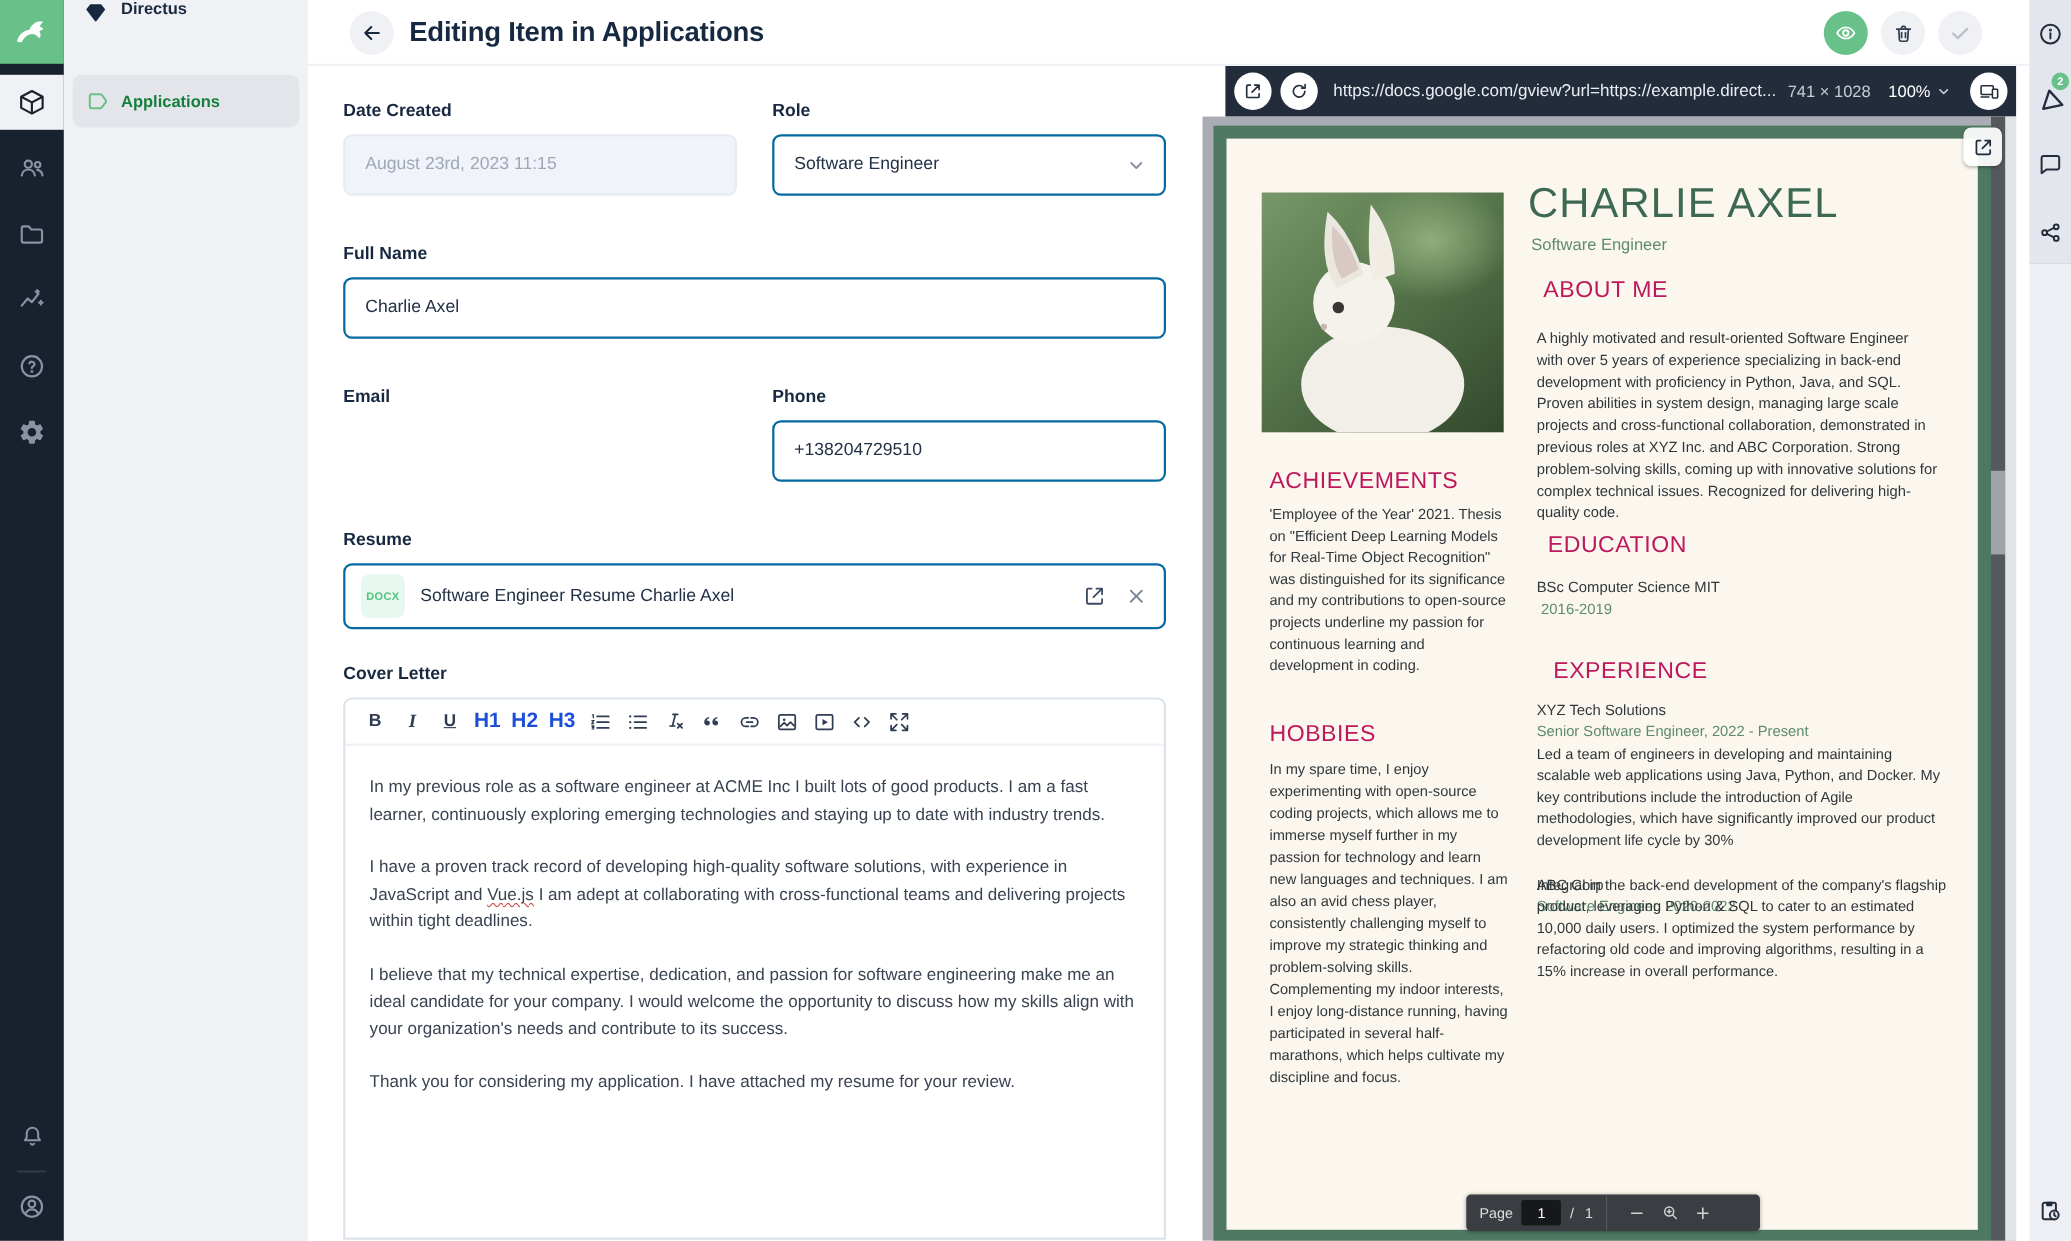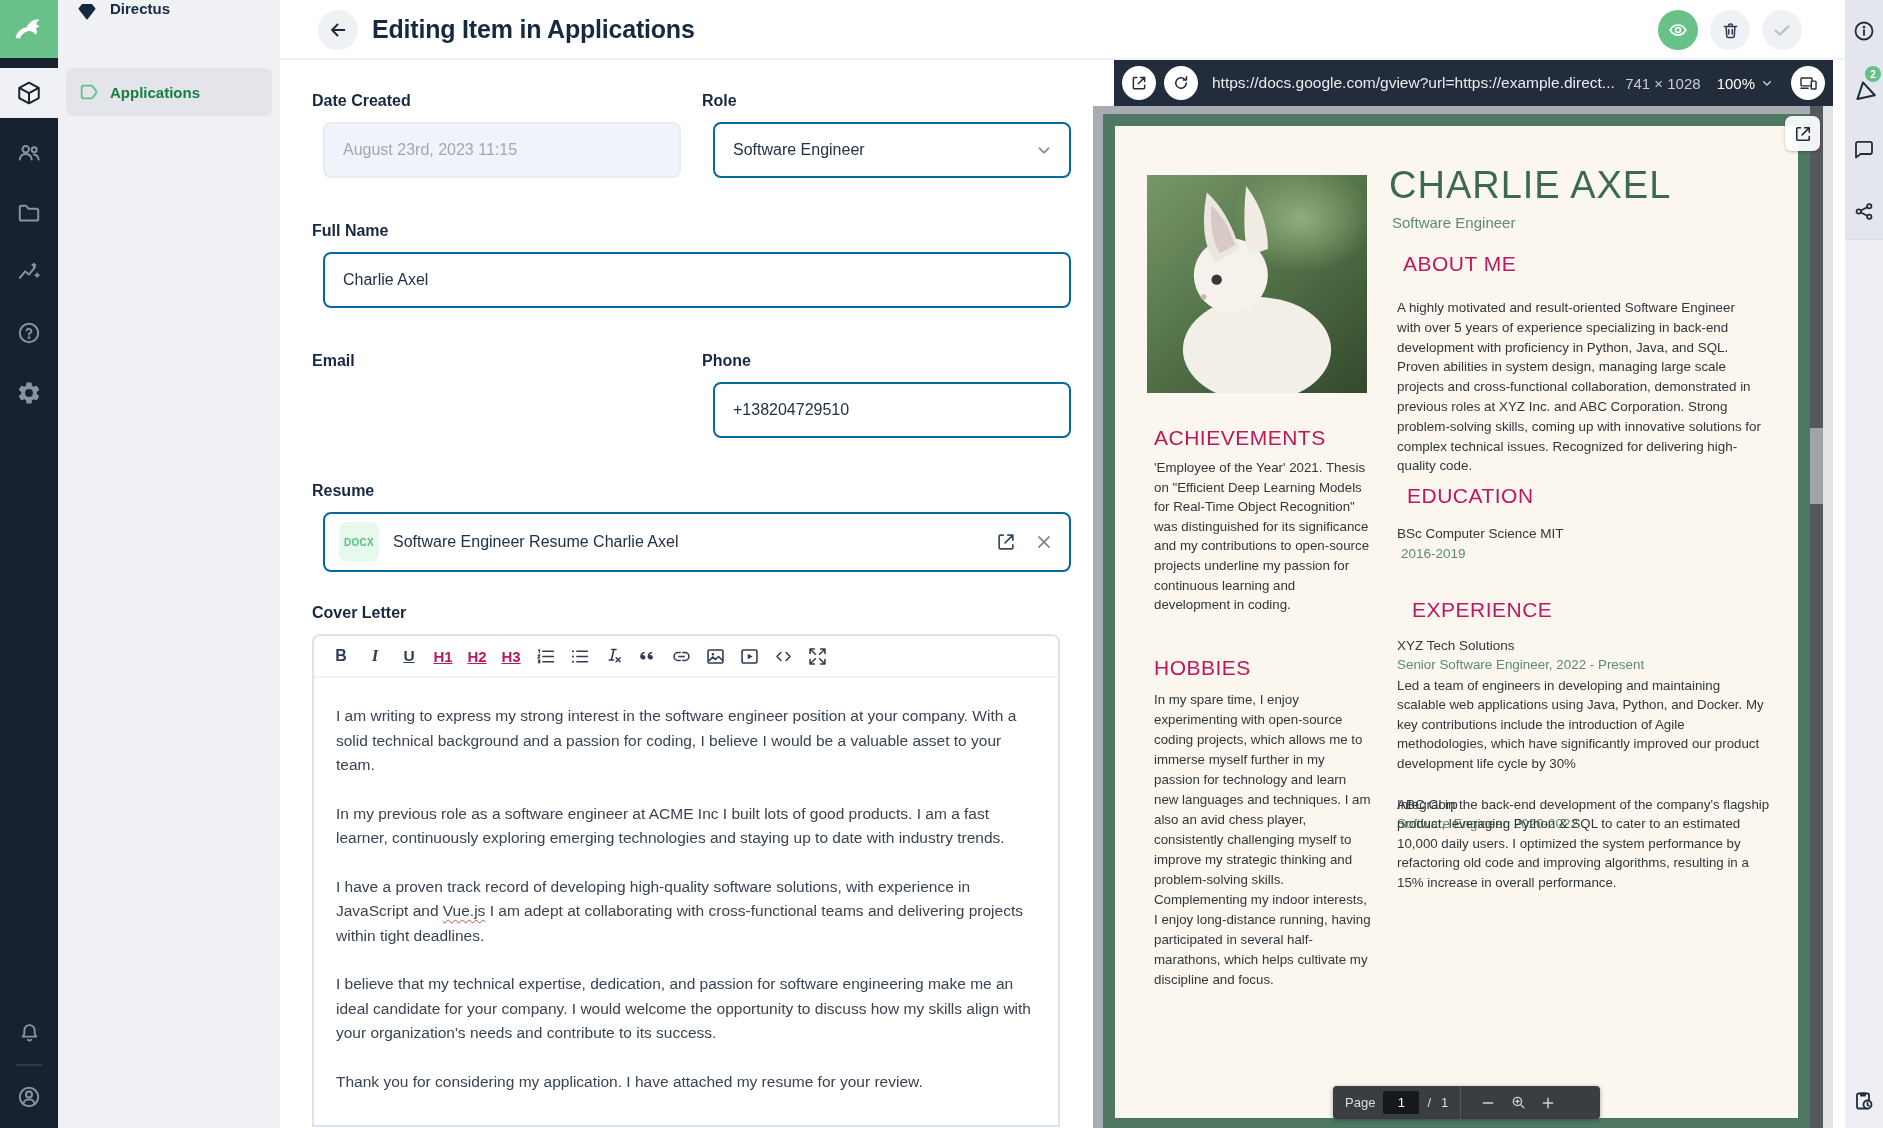--- a/index.html
+++ b/index.html
@@ -25,40 +25,40 @@
 
   
   .main-head { position:absolute; left:280px; top:0; width:1565px; height:60px; background:#fff; border-bottom:2px solid #f0f1f5; z-index:3; }
   .circle-btn { position:absolute; top:10px; width:40px; height:40px; border-radius:50%; display:flex; align-items:center; justify-content:center; cursor:pointer; }
   .btn-gray { background:#f0f1f5; color:#2f3e55; }
   .page-title { position:absolute; left:92px; top:0; line-height:58px; font-size:25px; font-weight:700; color:#172940; letter-spacing:-0.2px; }
 
   
   .f-label { font-size:16px; font-weight:600; color:#172940; margin-bottom:12px; }
   .f-input, .f-select, .resume-box { height:56px; border:2px solid #0369a1; border-radius:8px; background:#fff;
-    font-size:16px; color:#233146; width:100%;margin-left:11px; }
+    font-size:16px; color:#233146; width:100%; }
   .f-input { padding:0 18px; line-height:52px; outline:none; font-family:inherit; }
   .f-input.disabled { background:#f0f3f9; border-color:#e7ebf3; color:#a0a8b6; }
   .f-select { display:flex; align-items:center; padding:0 18px; position:relative; cursor:pointer; }
   .f-select .chev { position:absolute; right:14px; color:#8a93a3; }
   .resume-box { display:flex; align-items:center; padding:0 14px; height:60px; cursor:pointer; }
   .chip { width:40px; height:40px; background:#e7f8ee; border-radius:8px; display:flex; align-items:center; justify-content:center;
     font-size:10px; font-weight:800; color:#55c27d; letter-spacing:.3px; }
   .fname { margin-left:14px; }
   .rs-icons { margin-left:auto; display:flex; gap:16px; align-items:center; }
   .rs-icons .i-open { color:#3a4a63; cursor:pointer; }
   .rs-icons .i-close { color:#7a8494; cursor:pointer; }
 
   .editor { border:2px solid #dde3ec; border-radius:8px 8px 0 0; height:493px; overflow:hidden; background:#fff; }
   .toolbar { height:42px; border-bottom:2px solid #eef1f5; display:flex; align-items:center; padding-left:10px; }
   .tb { min-width:34px; height:40px; display:flex; align-items:center; justify-content:center; color:#2f3c52; cursor:pointer; }
   .tb-b { font-weight:800; font-size:16px; }
   .tb-i { font-style:italic; font-family:"Liberation Serif",serif; font-size:17px; font-weight:600; }
   .tb-u { text-decoration:underline; font-size:15.5px; font-weight:600; }
-  .tb-h { font-size:15px; font-weight:600; color:#be185d;text-decoration:underline; }
+  .tb-h { font-size:19px; font-weight:600; color:#1d4ed8; }
   .editor-body { padding:26px 22px; }
   .editor-body p { font-size:15.5px; line-height:24.5px; color:#3a4352; margin-bottom:24px; }
   .misspelled { text-decoration:underline wavy #d04b4b 1px; text-underline-offset:3px; }
 
   
   .panel { position:absolute; left:1093px; top:60px; width:740px; height:1068px; overflow:hidden; z-index:3;padding-left:21px; }
   .panel-head { height:46px; background:#222c3a; display:flex; align-items:center; padding:0 8px; gap:8px; }
   .ph-btn { width:34px; height:34px; border-radius:50%; background:#fff; color:#222c3a; display:flex; align-items:center; justify-content:center; flex:none; cursor:pointer; }
   .ph-url { margin-left:6px; font-size:15.5px; color:#e9ecf1; white-space:nowrap; overflow:hidden; text-overflow:ellipsis; max-width:440px; }
   .ph-right { margin-left:auto; display:flex; align-items:center; gap:16px; }
@@ -332,21 +332,20 @@
               <path d="M9 7.5 4.5 12 9 16.5M15 7.5 19.5 12 15 16.5"></path>
             </svg>
           </span>
         <span class="tb">
             <svg width="21" height="21" viewBox="0 0 24 24" fill="none" stroke="currentColor" stroke-width="1.8" stroke-linecap="round" stroke-linejoin="round">
               <path d="M8.5 3.5h-5v5M3.5 3.5L9.5 9.5M15.5 3.5h5v5M20.5 3.5L14.5 9.5M3.5 15.5v5h5M3.5 20.5l6-6M20.5 15.5v5h-5M20.5 20.5l-6-6"></path>
             </svg>
           </span>
       </div>
       <div class="editor-body">
-        <p>I am writing to express my strong interest in the software engineer position at your company. With a solid technical background and a passion for coding, I believe I would be a valuable asset to your team.</p>
         <p>In my previous role as a software engineer at ACME Inc I built lots of good products. I am a fast learner, continuously exploring emerging technologies and staying up to date with industry trends.</p>
         <p>I have a proven track record of developing high-quality software solutions, with experience in JavaScript and <span class="misspelled">Vue.js</span> I am adept at collaborating with cross-functional teams and delivering projects within tight deadlines.</p>
         <p>I believe that my technical expertise, dedication, and passion for software engineering make me an ideal candidate for your company. I would welcome the opportunity to discuss how my skills align with your organization's needs and contribute to its success.</p>
         <p>Thank you for considering my application. I have attached my resume for your review.</p>
       </div>
     </div>
   </div>
 </div>
 
 <div class="panel">

